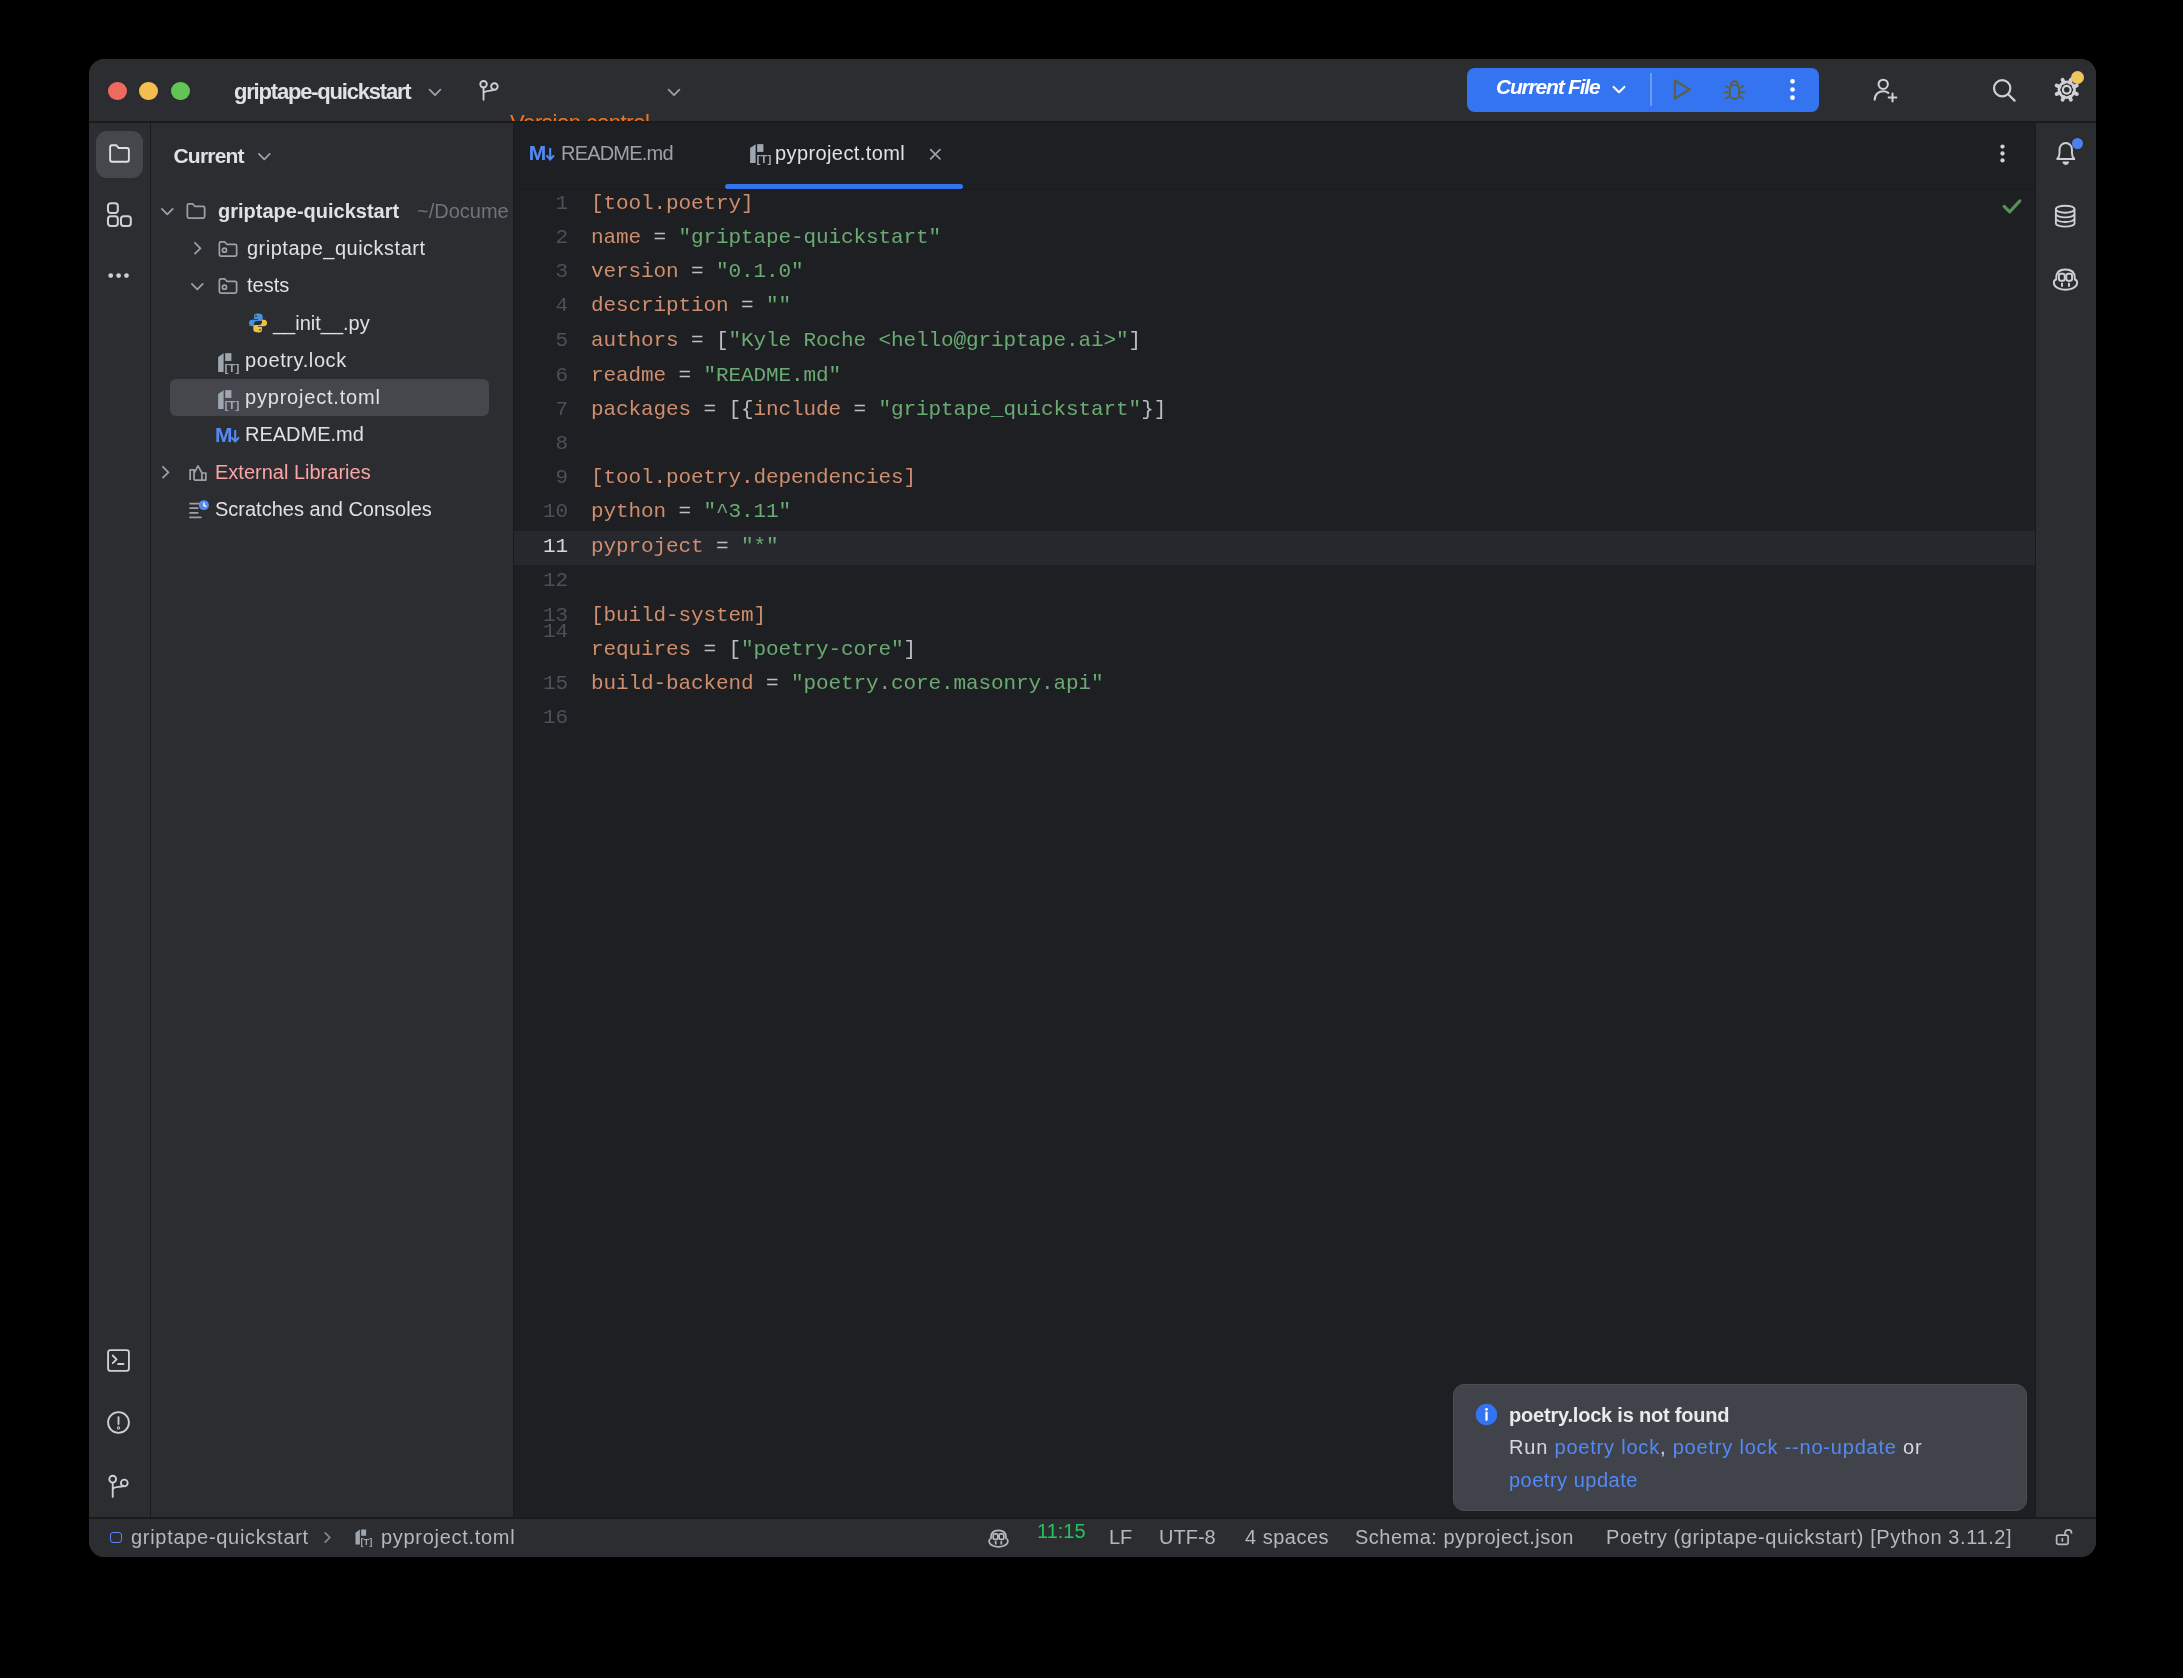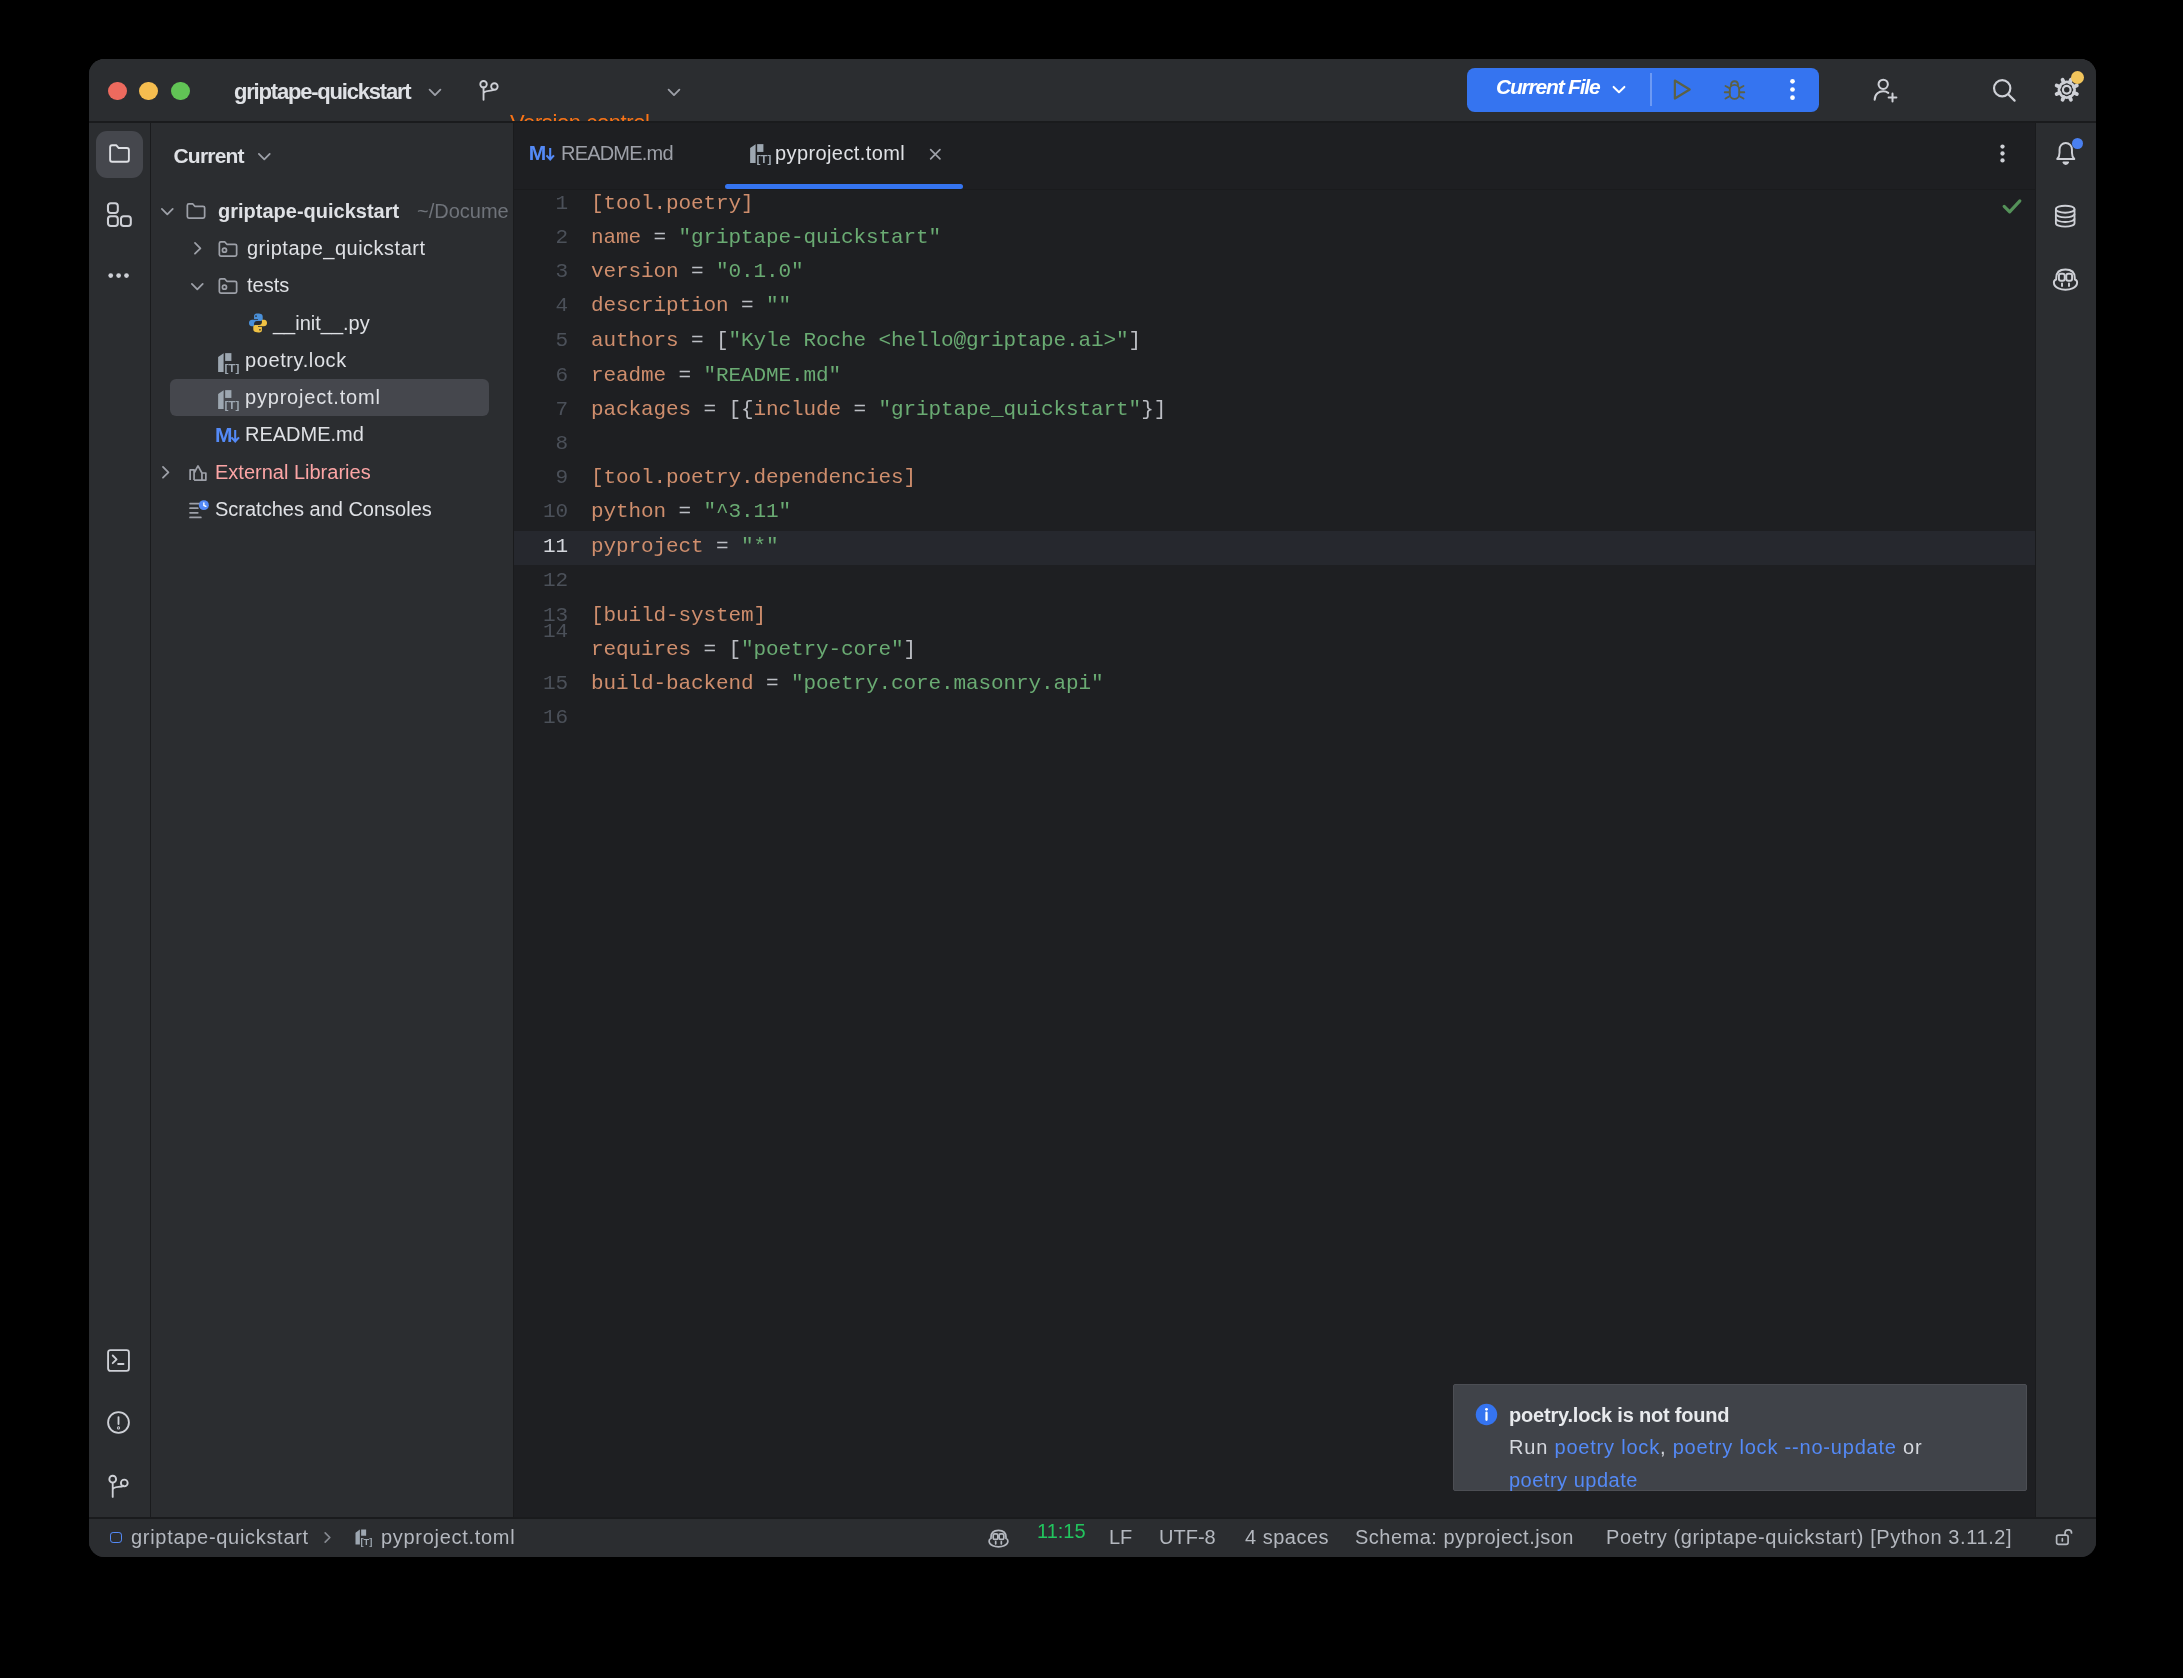--- a/index.html
+++ b/index.html
@@ -302,21 +302,21 @@
       <rect x="6" y="12" width="15" height="12" rx="2.5"></rect>
         <path d="M17 12 V9.5 C17 6.7 19 5 21.5 5 C24 5 25.5 6.7 25.5 9 M13.5 16.5 V19.5"></path>
     </svg>
   </div>
   <div class="hborder" style="top:62px;"></div>
   <div class="hborder" style="top:1458px;"></div>
   <div class="vborder" style="left:61px;"></div>
   <div class="vborder" style="left:424px;"></div>
   <div class="vborder" style="left:1946px;"></div>
 
-  <div class="abs" style="left:1364px;top:1325px;width:574px;height:107px;background:#404349;border:0.8px solid #4c4e54;border-radius:2px;">
+  <div class="abs" style="left:1364px;top:1325px;width:574px;height:127px;background:#404349;border:0.8px solid #4c4e54;border-radius:11px;">
     <svg class="abs" style="left:21px;top:18px;" width="23" height="23" viewBox="0 0 30 30">
         <circle cx="15" cy="15" r="14" fill="#3574f0"></circle>
         <path d="M15 12.7 V22" stroke="#fff" stroke-width="3" stroke-linecap="round"></path>
         <circle cx="15" cy="8.3" r="1.9" fill="#fff"></circle>
       </svg>
     <div class="t" style="left:55px;top:18.6px;font-size:20px;font-weight:bold;color:#e8eaed;letter-spacing:-0.2px;">poetry.lock is not found</div>
     <div class="t" style="left:55px;top:51px;font-size:20px;color:#d5d8de;letter-spacing:0.8px;"><span>Run </span><span style="color:#548af7;">poetry lock</span><span>, </span><span style="color:#548af7;">poetry lock --no-update</span><span> or</span></div>
     <div class="t" style="left:55px;top:84px;font-size:20px;color:#548af7;letter-spacing:0.5px;">poetry update</div>
   </div>
 </div>

